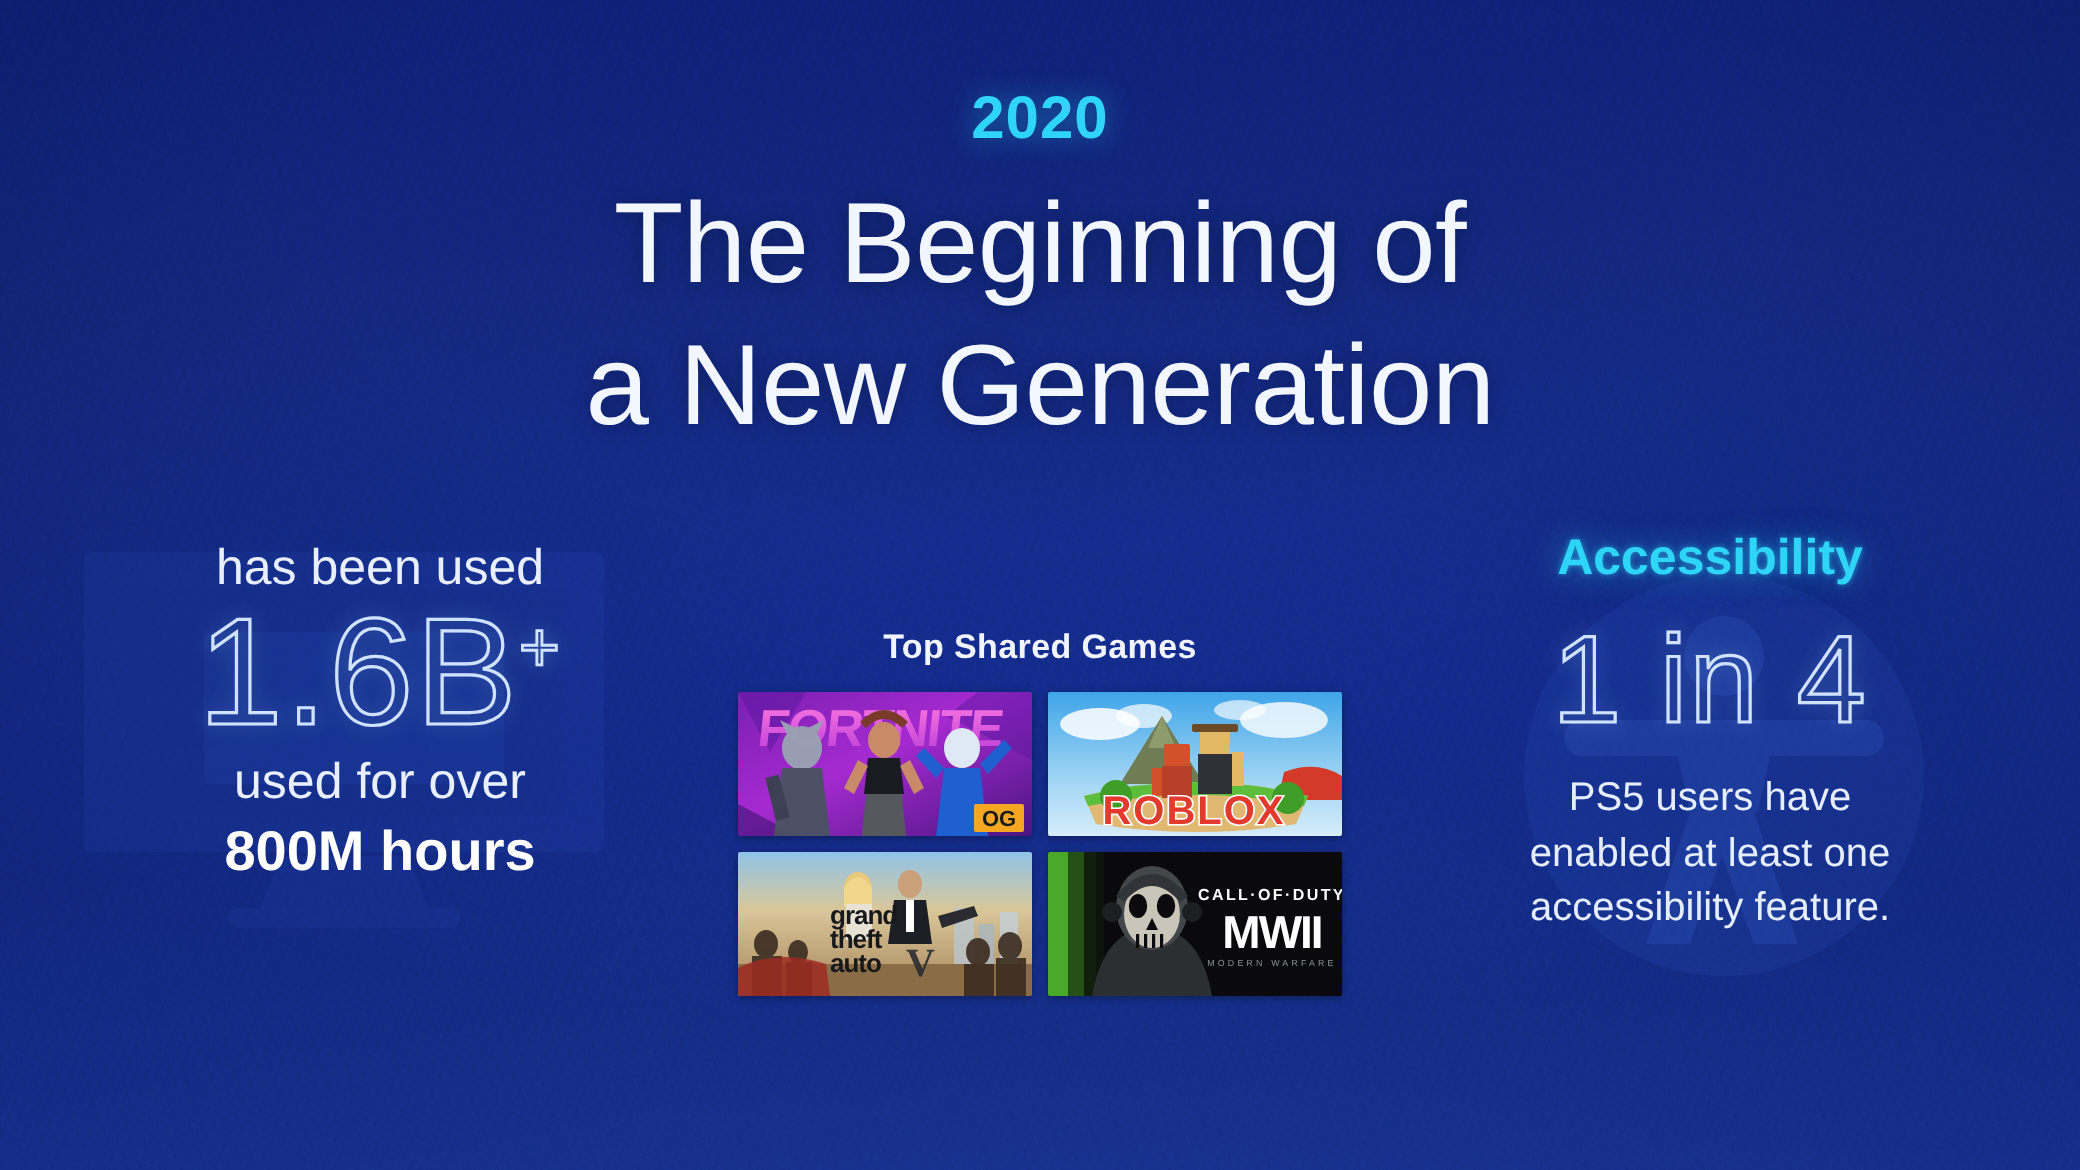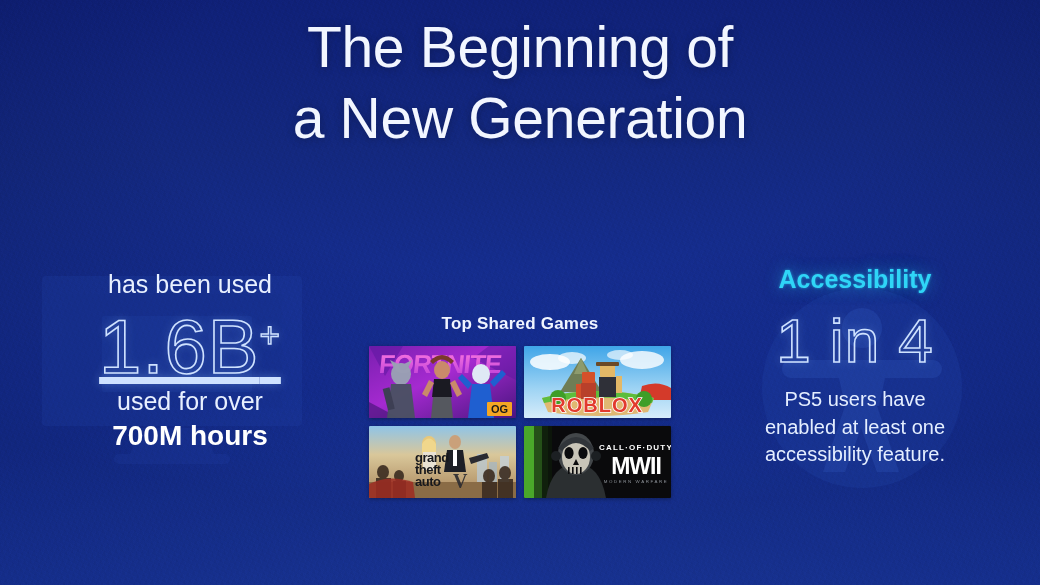--- a/index.html
+++ b/index.html
@@ -75,21 +75,21 @@
   }
   .outline-num .sup{
     font-size:.46em; vertical-align:super;
     -webkit-text-stroke:1.4px #cfe2ff;
   }
 
   
   #panel-share{ left:22px; top:266px; width:336px; }
   #panel-share .panel-title{ font-size:31px; }
   #share-sub1{ font-size:25px; margin-top:4px; }
-  #share-num{ font-size:76px; margin-top:10px;text-decoration:underline; }
+  #share-num{ font-size:76px; margin-top:0; }
   #share-sub2{ font-size:25px; margin-top:2px; }
   #share-bold{ font-size:28px; margin-top:4px; }
 
   
   #wm-screen{
     position:absolute; left:36px; top:272px;
     width:272px; height:196px; z-index:1; opacity:.52;
   }
 
   
@@ -145,31 +145,32 @@
 
   <svg id="wm-access" class="layer" viewBox="0 0 210 212">
     <circle cx="105" cy="106" r="100" fill="#2a55bd" opacity="0.30"></circle>
     <circle cx="105" cy="106" r="78" fill="#1b3795" opacity="0.30"></circle>
     <circle cx="105" cy="46" r="20" fill="#3c6ad2" opacity="0.40"></circle>
     <path d="M34 78 h142 a9 9 0 0 1 0 18 h-48 l-6 28 h-34 l-6 -28 h-48 a9 9 0 0 1 0 -18 z" fill="#3c6ad2" opacity="0.40"></path>
     <path d="M88 124 l-22 66 h22 l16 -44 l16 44 h22 l-22 -66 z" fill="#3c6ad2" opacity="0.40"></path>
   </svg>
 
   <div id="header" class="layer">
+    <div id="year">2020</div>
     <div id="headline">
       <span class="l1">The Beginning of</span>
       <span class="l2">a New Generation</span>
     </div>
   </div>
 
   <div id="panel-share" class="panel layer">
     <div id="share-sub1" class="sub">has been used</div>
     <div id="share-num" class="outline-num"><span>1.6B</span><span class="sup">+</span></div>
     <div id="share-sub2" class="sub">used for over</div>
-    <div id="share-bold" class="bold-line">700M hours</div>
+    <div id="share-bold" class="bold-line">800M hours</div>
   </div>
 
   <div id="panel-games" class="layer">
     <div id="games-title">Top Shared Games</div>
 
     <div id="games-grid">
 
       <div class="tile">
         <svg viewBox="0 0 147 72">
           <defs>

